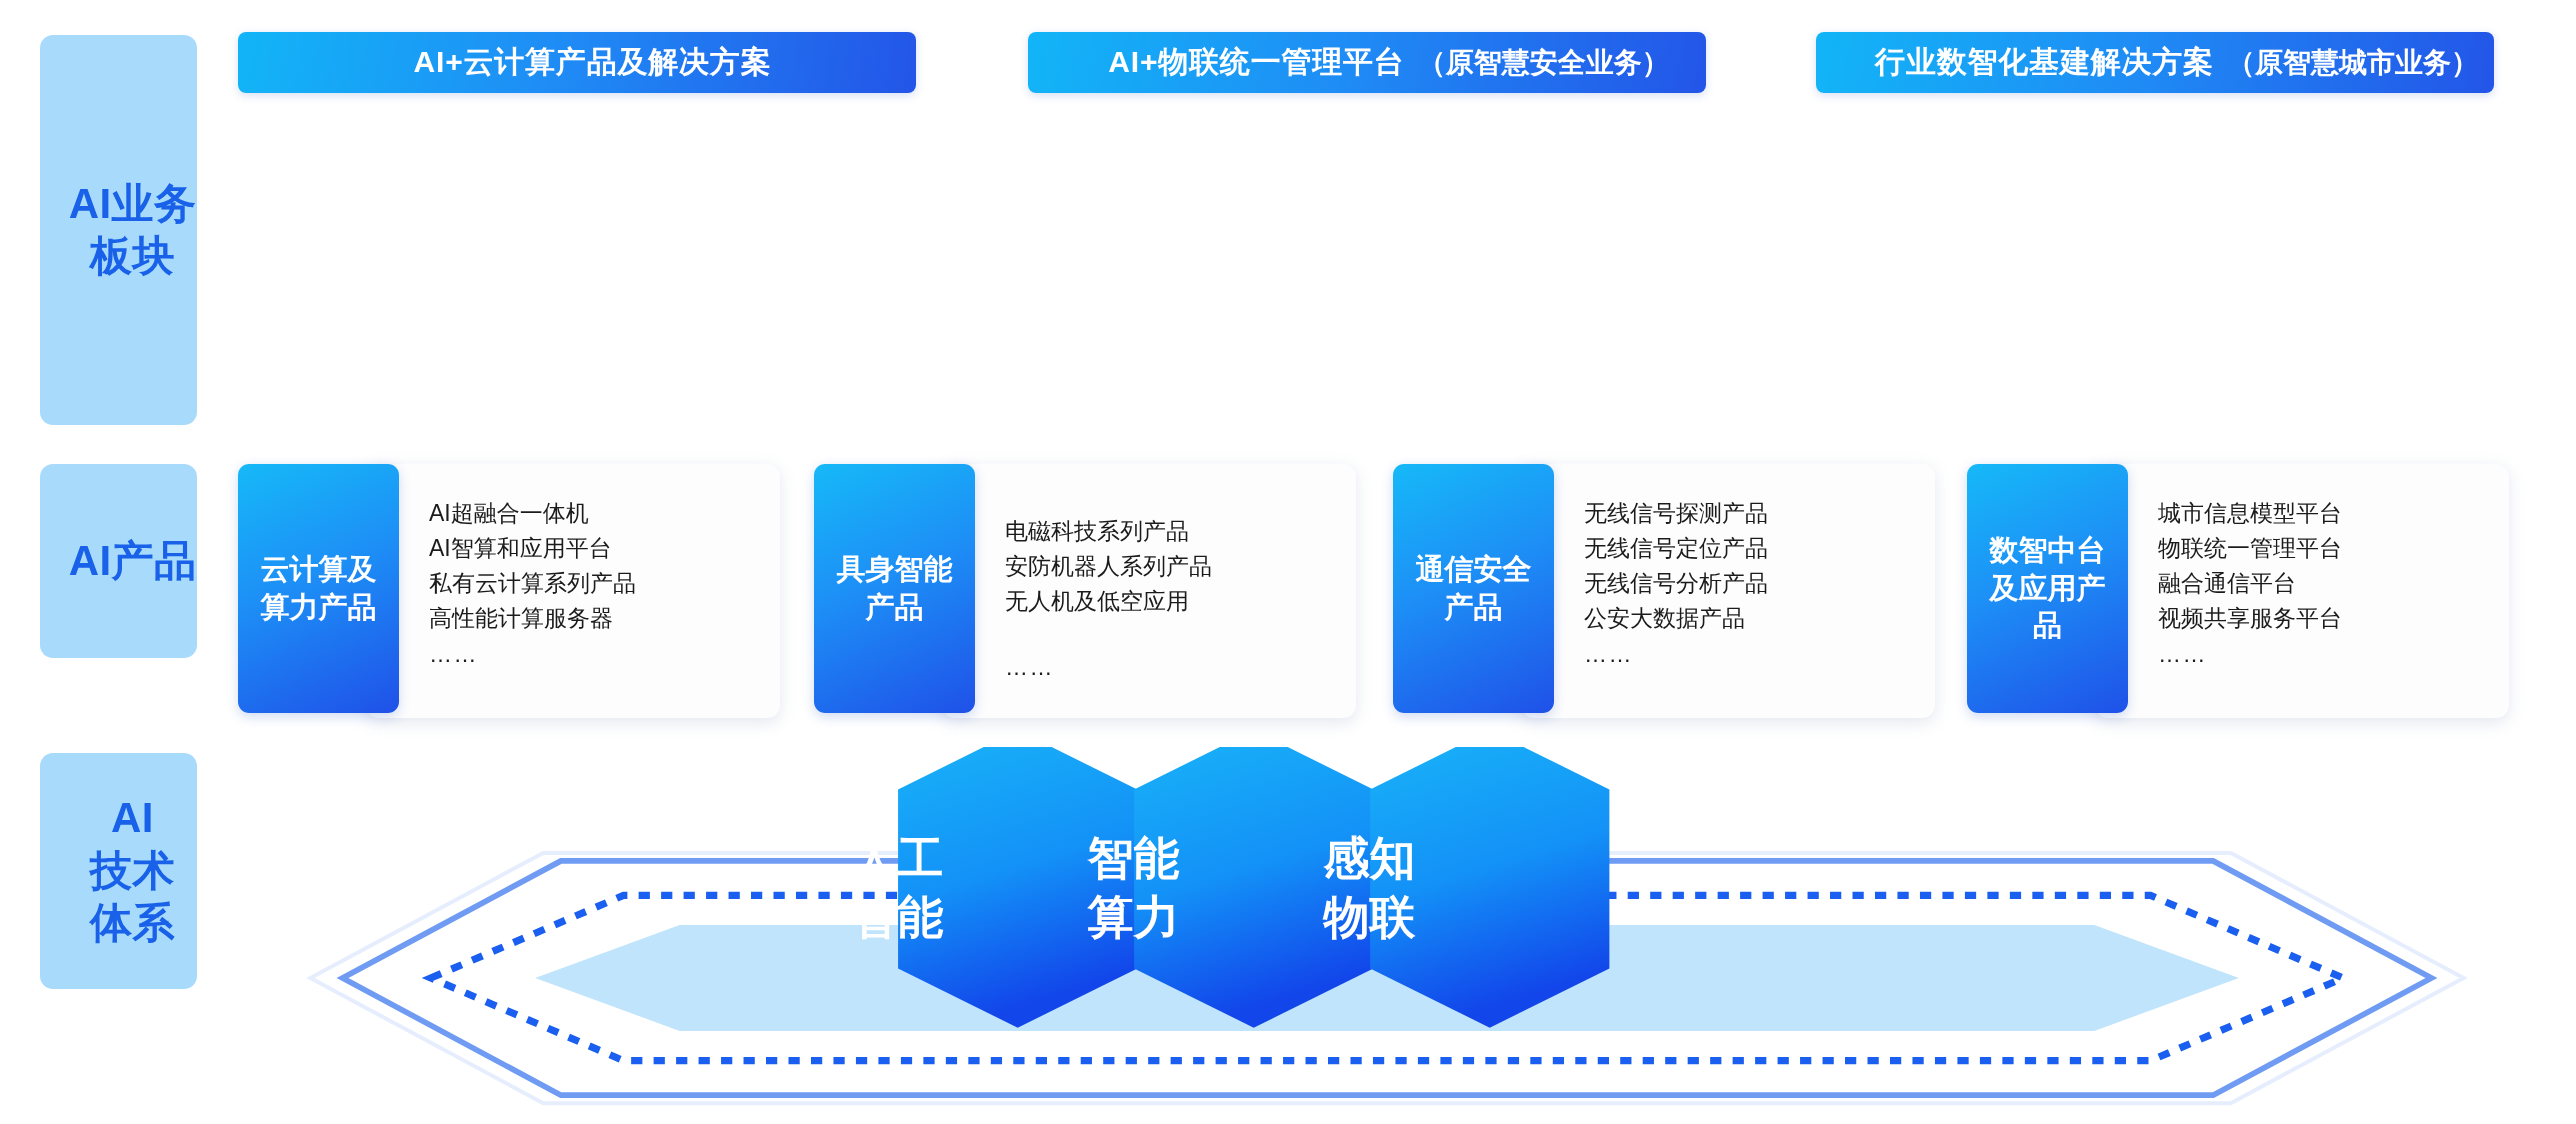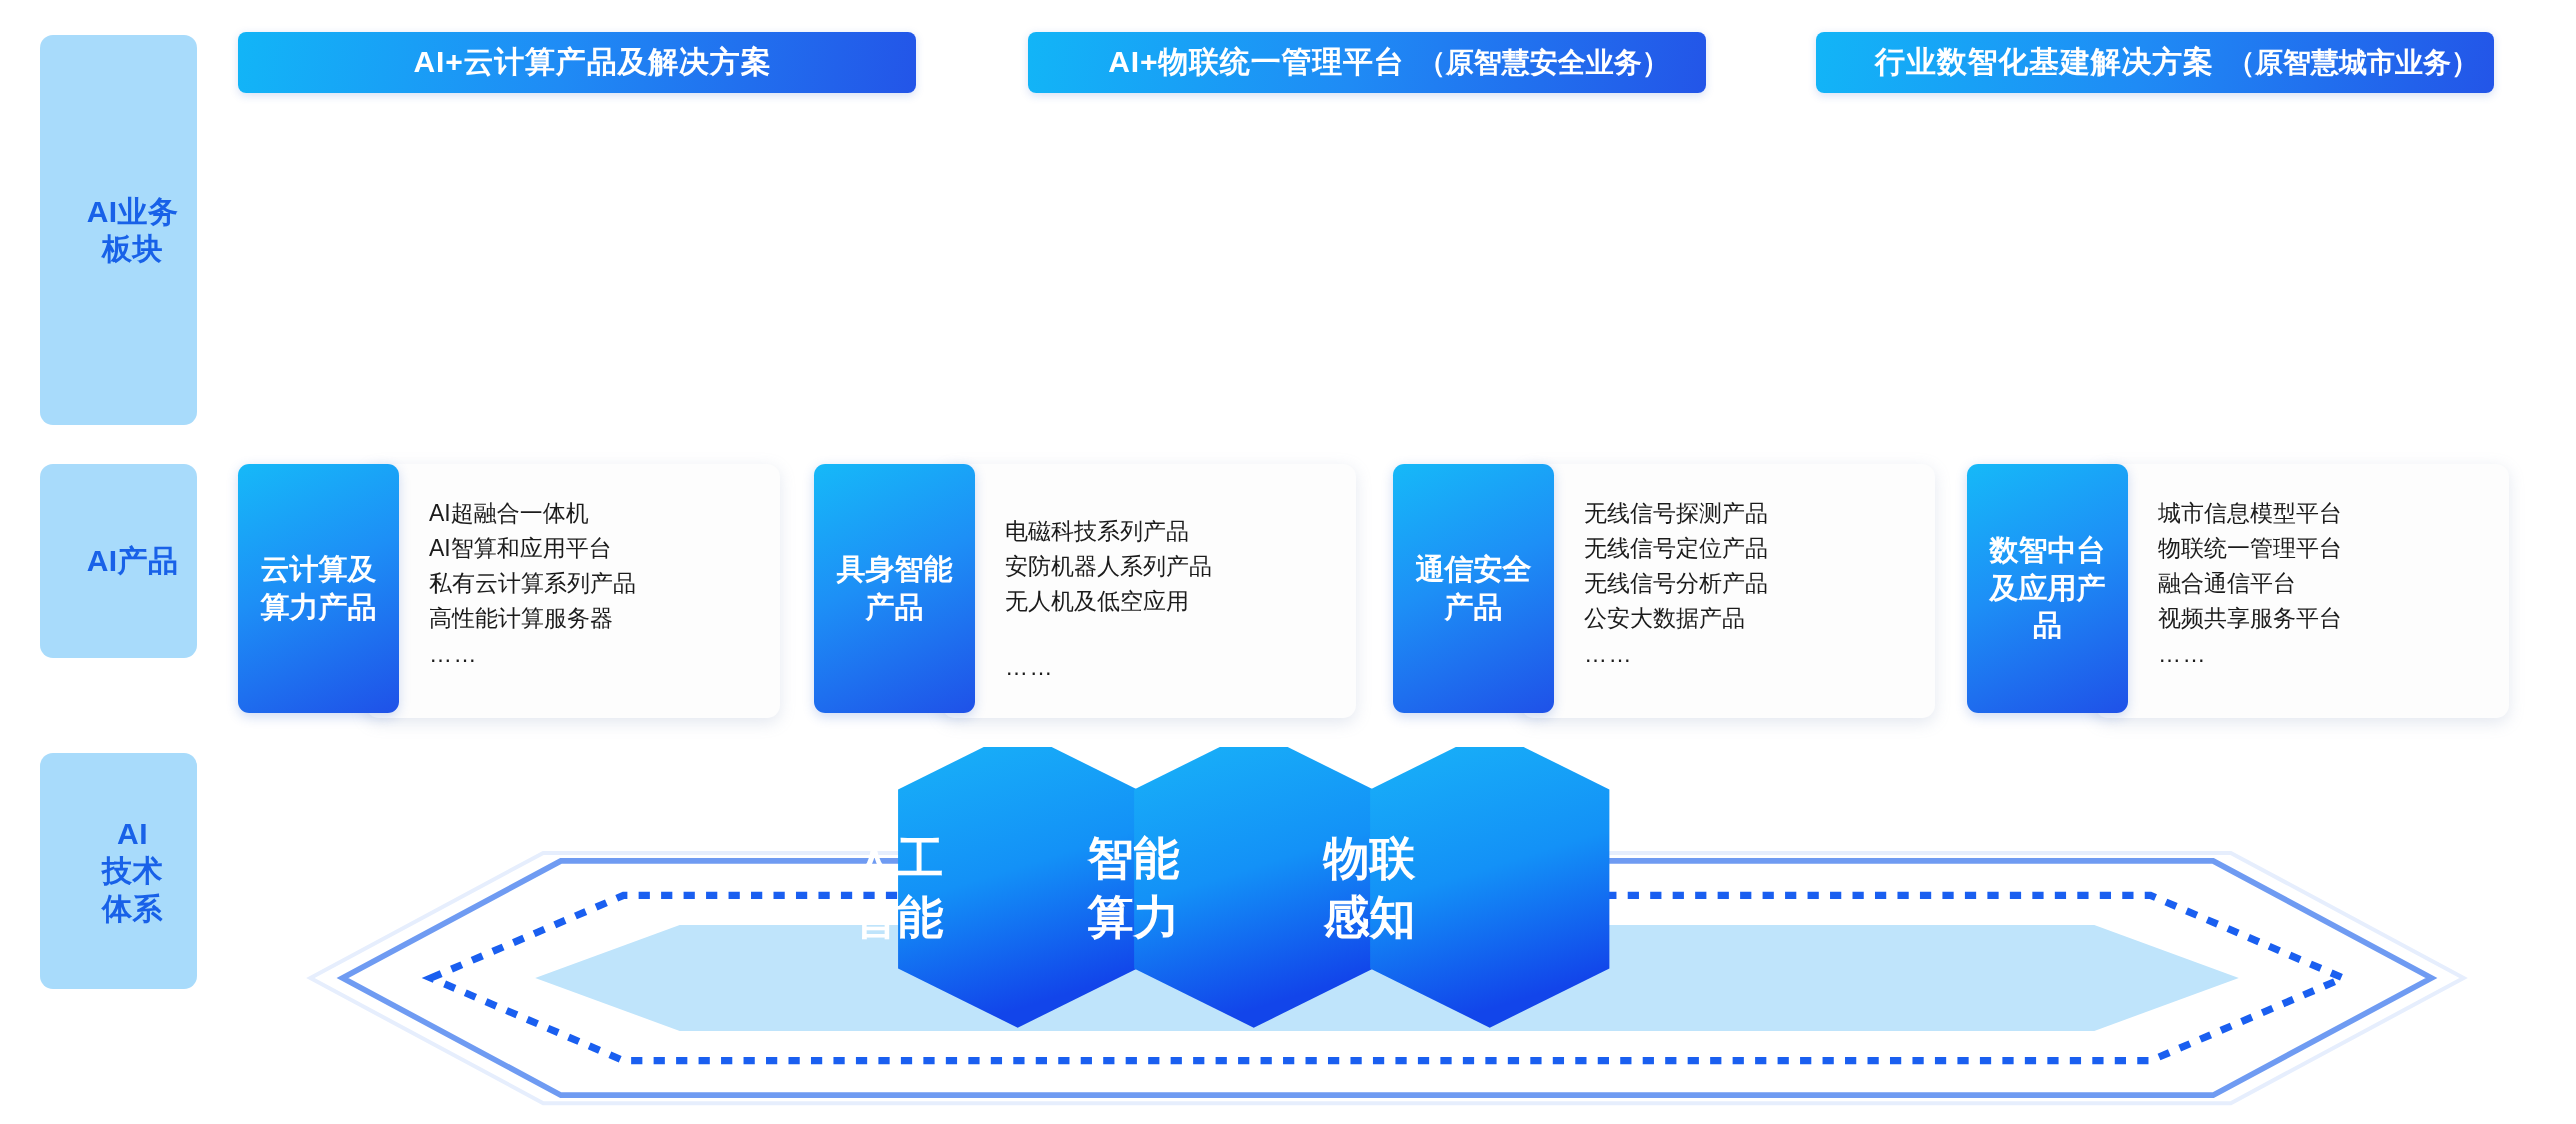--- a/index.html
+++ b/index.html
@@ -23,21 +23,21 @@
     left: 40px;
     width: 157px;
     background: #a8dbfb;
     border-radius: 13px;
     display: flex;
     align-items: center;
     justify-content: center;
     text-align: center;
     color: #1861e8;
     font-weight: bold;
-    font-size: 30px;
+    font-size: 42px;
     line-height: 1.25;
     letter-spacing: 0.4px;
     padding-left: 28px;
   }
   #rail-business { top: 35px;  height: 390px; }
   #rail-products { top: 464px; height: 194px; }
   #rail-tech     { top: 753px; height: 236px; }
 
   
   .biz-col { position: absolute; top: 32px; }
@@ -265,18 +265,18 @@
 
   <div class="hex-label" id="hex-label-0">
     <div>人工</div>
     <div>智能</div>
   </div>
   <div class="hex-label" id="hex-label-1">
     <div>智能</div>
     <div>算力</div>
   </div>
   <div class="hex-label" id="hex-label-2">
+    <div>感知</div>
     <div>物联</div>
-    <div>感知</div>
   </div>
 
 </div>
 
 
 </body></html>

